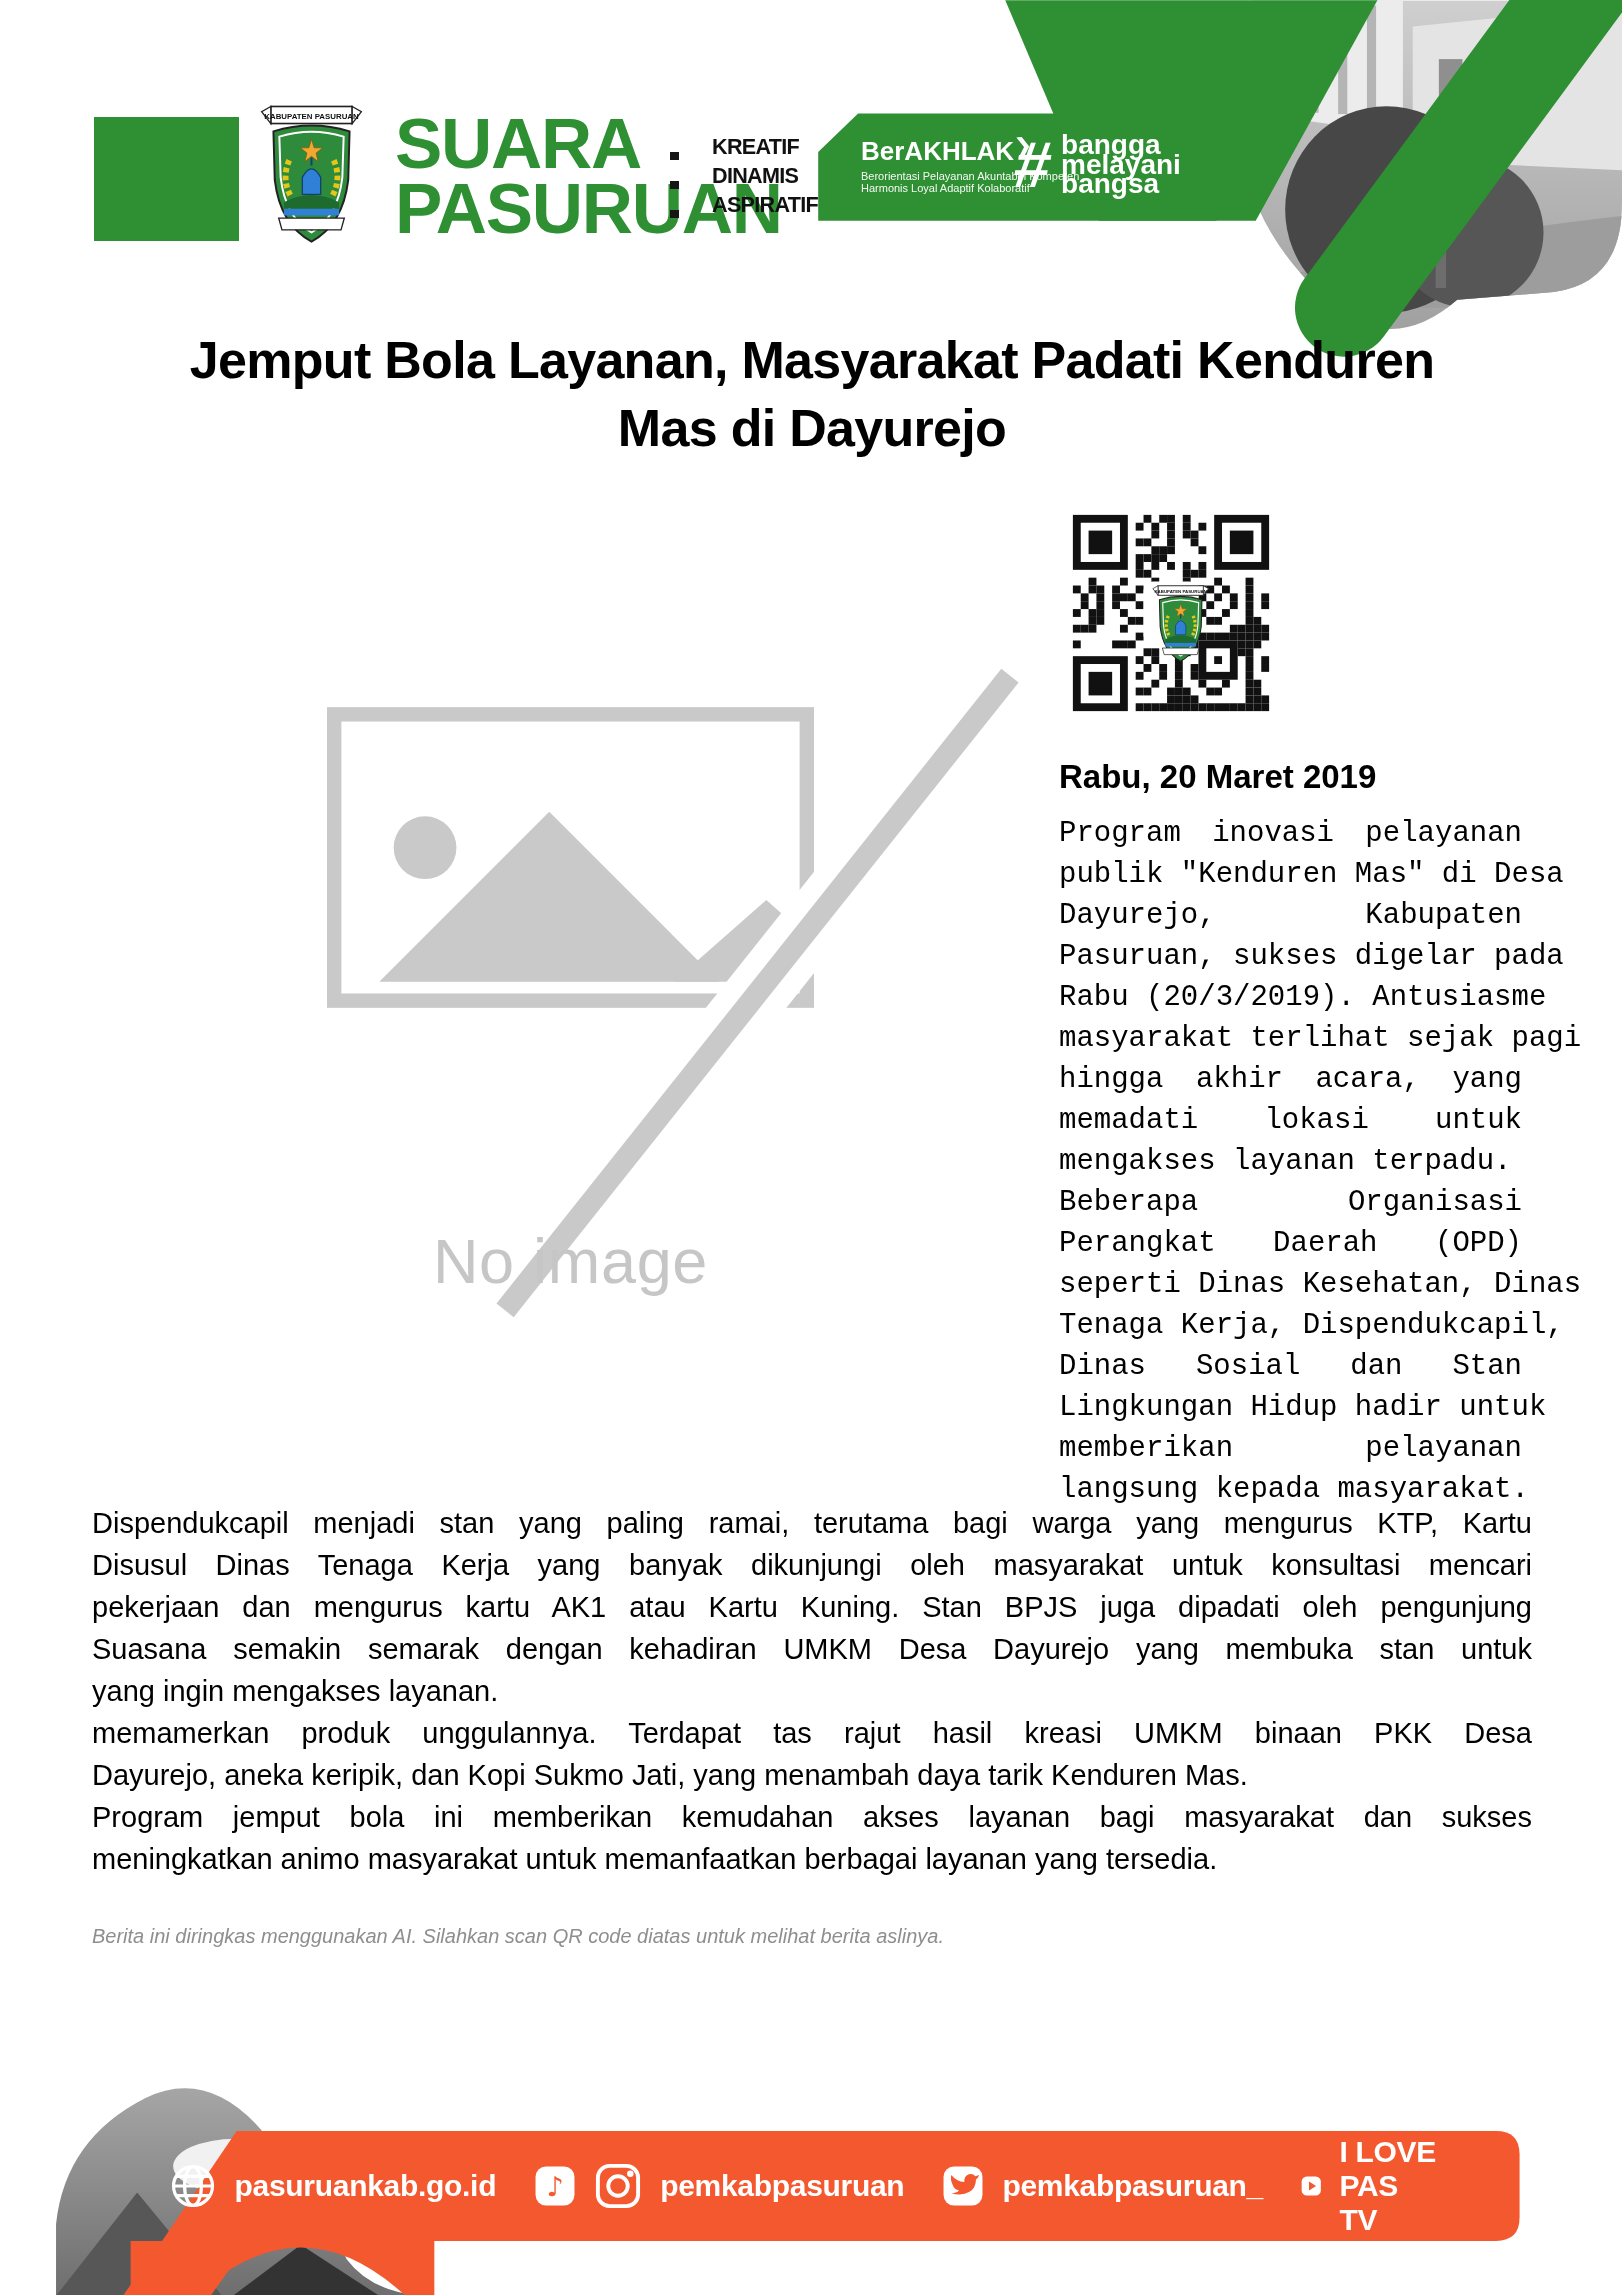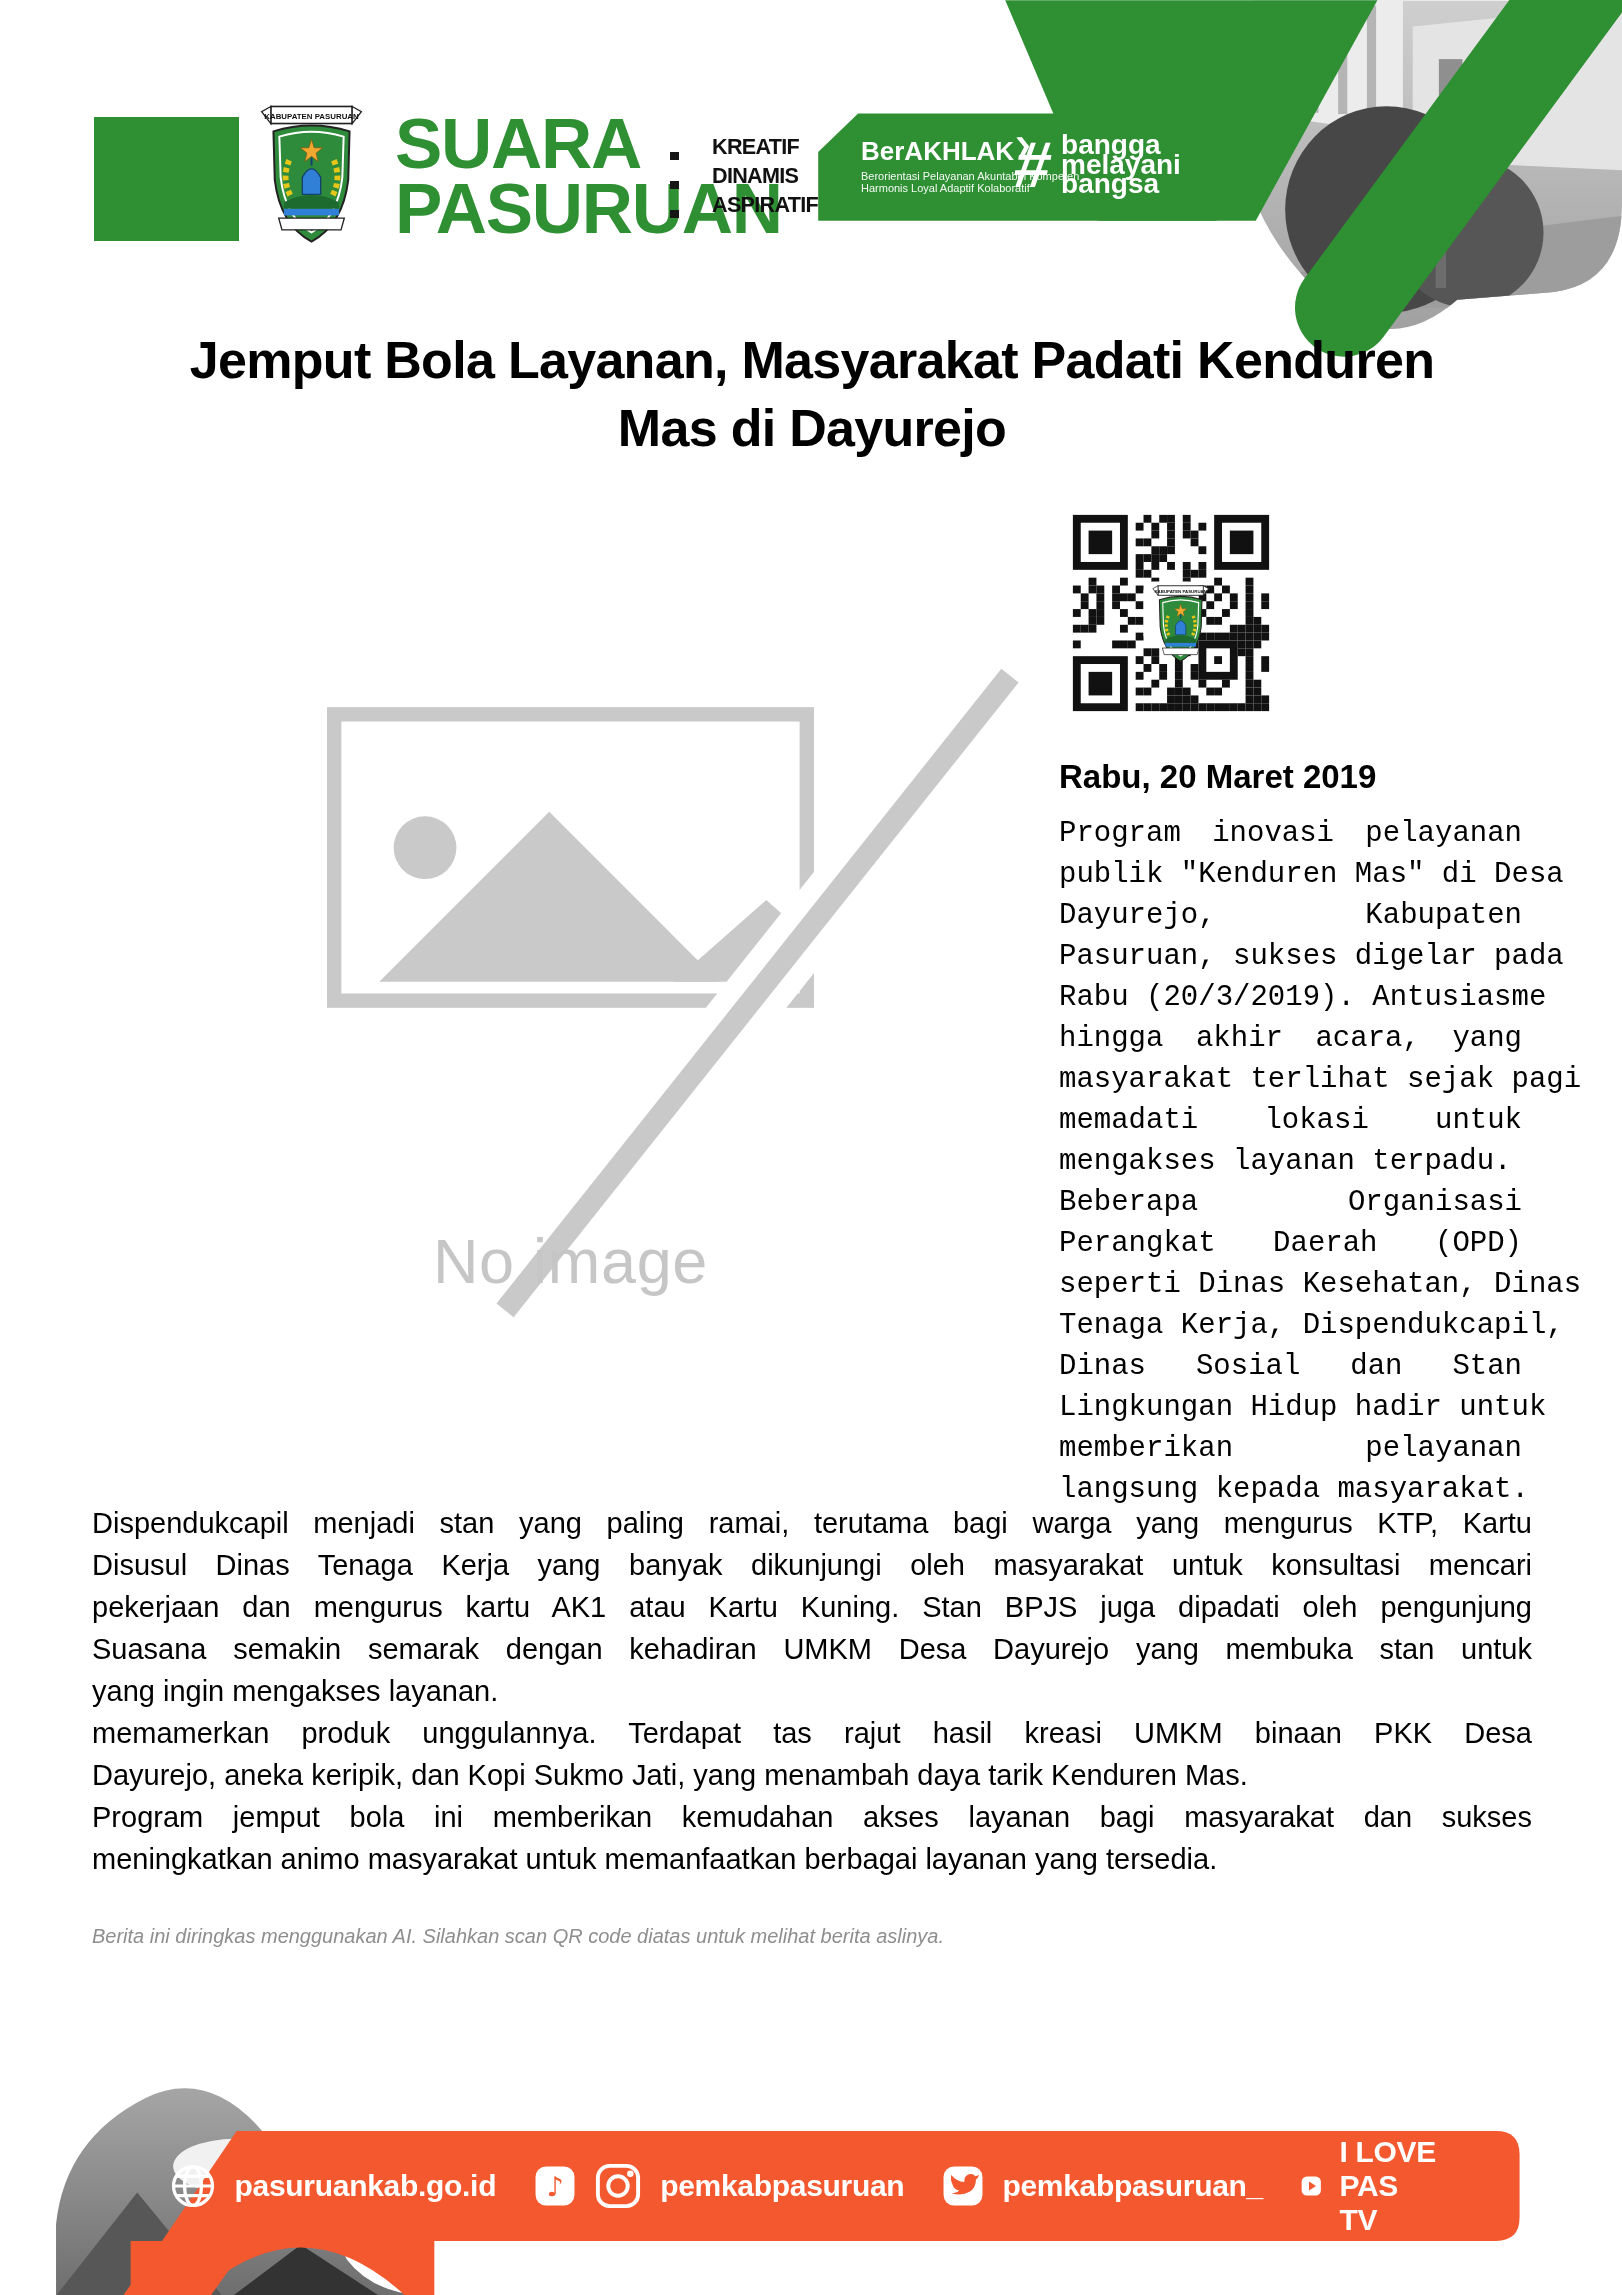--- a/index.html
+++ b/index.html
@@ -383,22 +383,22 @@
   <div class="abs slash-gray"></div>
   <div class="abs noimg-label">No image</div>
 
   <div class="abs date">Rabu, 20 Maret 2019</div>
   <div class="abs rc" id="right-col-lines">
       <div class="tline jl">Program inovasi pelayanan</div>
       <div class="tline jl">publik "Kenduren Mas" di Desa</div>
       <div class="tline jl">Dayurejo, Kabupaten</div>
       <div class="tline jl">Pasuruan, sukses digelar pada</div>
       <div class="tline jl">Rabu (20/3/2019). Antusiasme</div>
+      <div class="tline jl">masyarakat terlihat sejak pagi</div>
       <div class="tline jl">hingga akhir acara, yang</div>
-      <div class="tline jl">masyarakat terlihat sejak pagi</div>
       <div class="tline jl">memadati lokasi untuk</div>
       <div class="tline jlast">mengakses layanan terpadu.</div>
       <div class="tline jl">Beberapa Organisasi</div>
       <div class="tline jl">Perangkat Daerah (OPD)</div>
       <div class="tline jl">seperti Dinas Kesehatan, Dinas</div>
       <div class="tline jl">Tenaga Kerja, Dispendukcapil,</div>
       <div class="tline jl">Dinas Sosial dan Stan</div>
       <div class="tline jl">Lingkungan Hidup hadir untuk</div>
       <div class="tline jl">memberikan pelayanan</div>
       <div class="tline jlast">langsung kepada masyarakat.</div>

